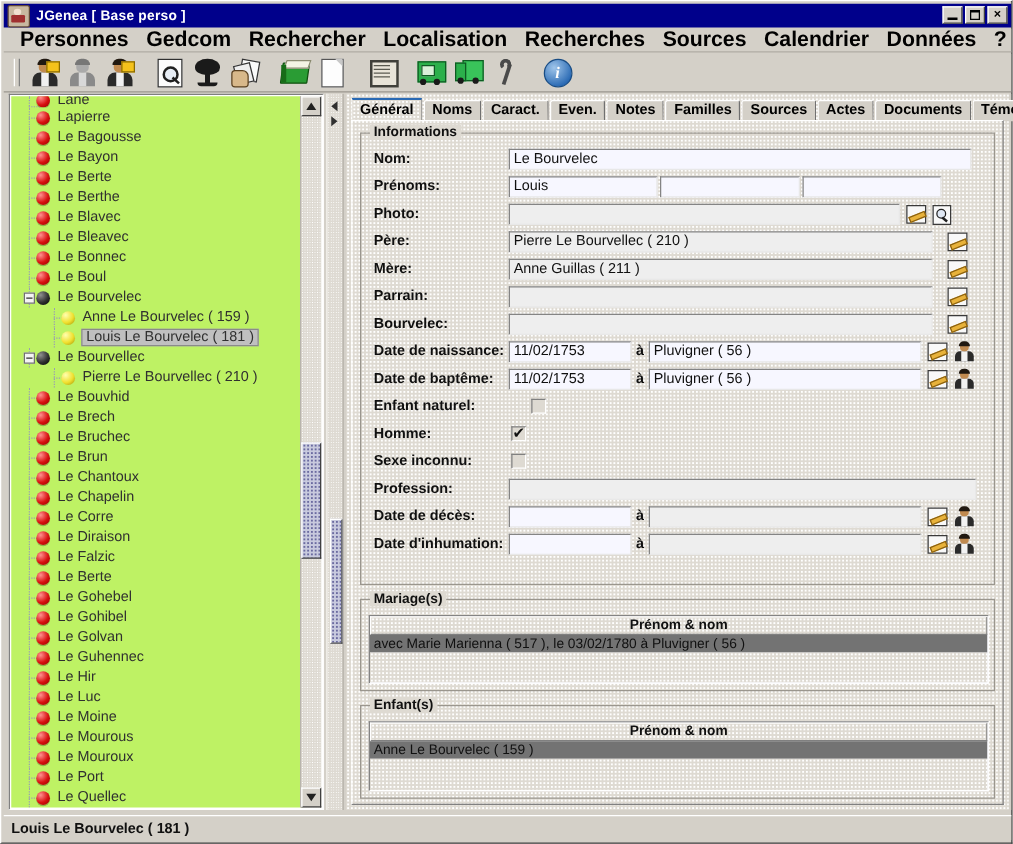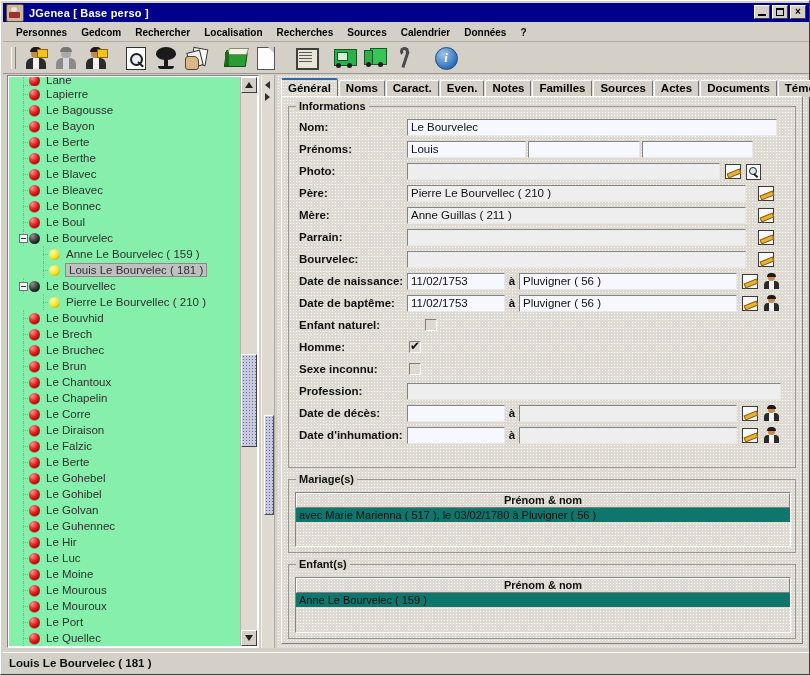--- a/index.html
+++ b/index.html
@@ -118,21 +118,21 @@
     left: 2px; top: 22px;
     width: 806px; height: 19px;
     background: #d4d0c8;
     display: flex;
     align-items: center;
     box-sizing: border-box;
     padding-left: 6px;
     border-bottom: 1px solid #b0aca4;
   }
   .menu-item {
-    font-size: 10px;
+    font-size: 17px;
     font-weight: bold;
     color: #000;
     padding: 1px 7px;
     white-space: nowrap;
     cursor: default;
   }
 
   
   .toolbar {
     position: absolute;
@@ -378,21 +378,21 @@
     border: 1px solid #808080;
     border-right-color: #ffffff;
     border-bottom-color: #ffffff;
     box-sizing: border-box;
     overflow: hidden;
   }
   .tree-scroll {
     position: absolute;
     left: 1px; top: 1px;
     width: 233px; height: 569px;
-    background: #86efac;
+    background: #bef264;
     overflow: hidden;
   }
   .tree-row {
     height: 16px;
     display: flex;
     align-items: center;
     white-space: nowrap;
     font-size: 11.5px;
     color: #303030;
     position: relative;
@@ -750,21 +750,21 @@
     text-align: center;
     line-height: 13px;
     color: #101010;
   }
   .listrow {
     height: 14px;
     font-size: 11px;
     line-height: 14px;
     padding-left: 3px;
     color: #101010;
-    background: #0f766e;
+    background: #737373;
     white-space: nowrap;
   }
   .listfill { background: #dedad2; background-image: radial-gradient(#ffffff 0.55px, transparent 0.65px); background-size: 3px 3px; }
 
   
   .statusbar {
     position: absolute;
     left: 2px; bottom: 2px;
     width: 806px; height: 20px;
     background: #d4d0c8;

